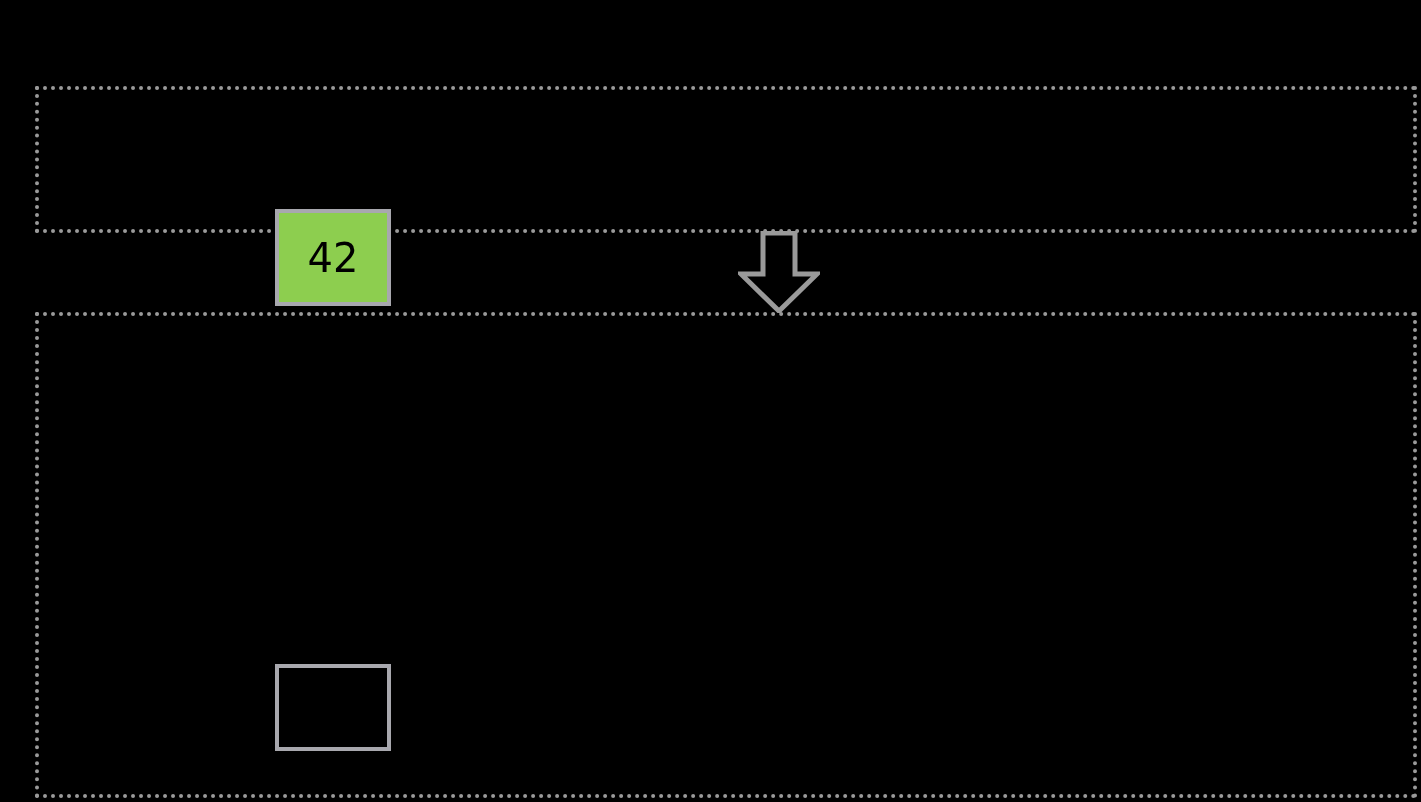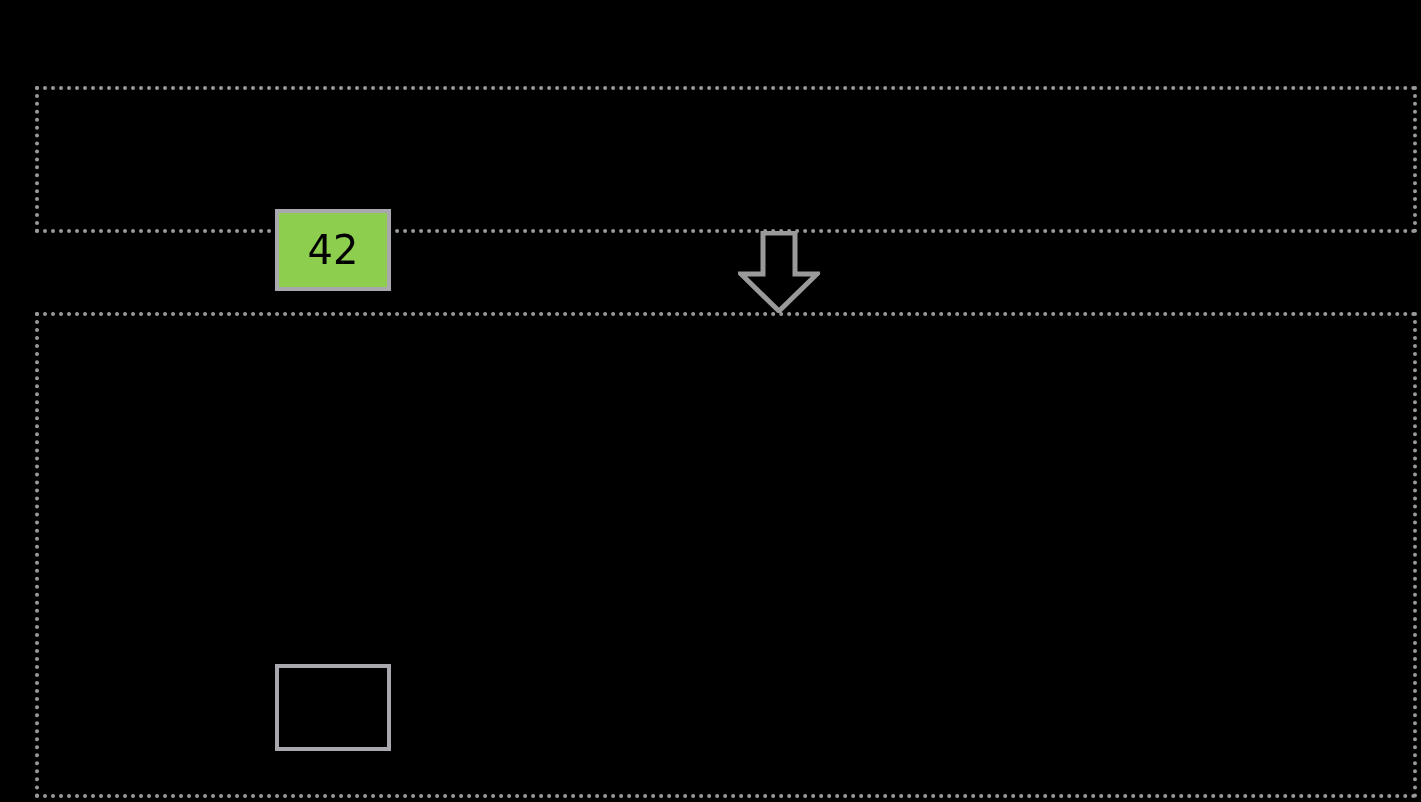--- a/index.html
+++ b/index.html
@@ -61,21 +61,21 @@
   }
   .value-box.empty {
     background: transparent;
     color: transparent;
   }
 
   .box-source {
     left: 236px;
     top: 119px;
     width: 116px;
-    height: 82px;
+    height: 97px;
   }
   .box-target {
     left: 236px;
     top: 348px;
     width: 116px;
     height: 87px;
   }
 
   
   .arrow-wrap {

